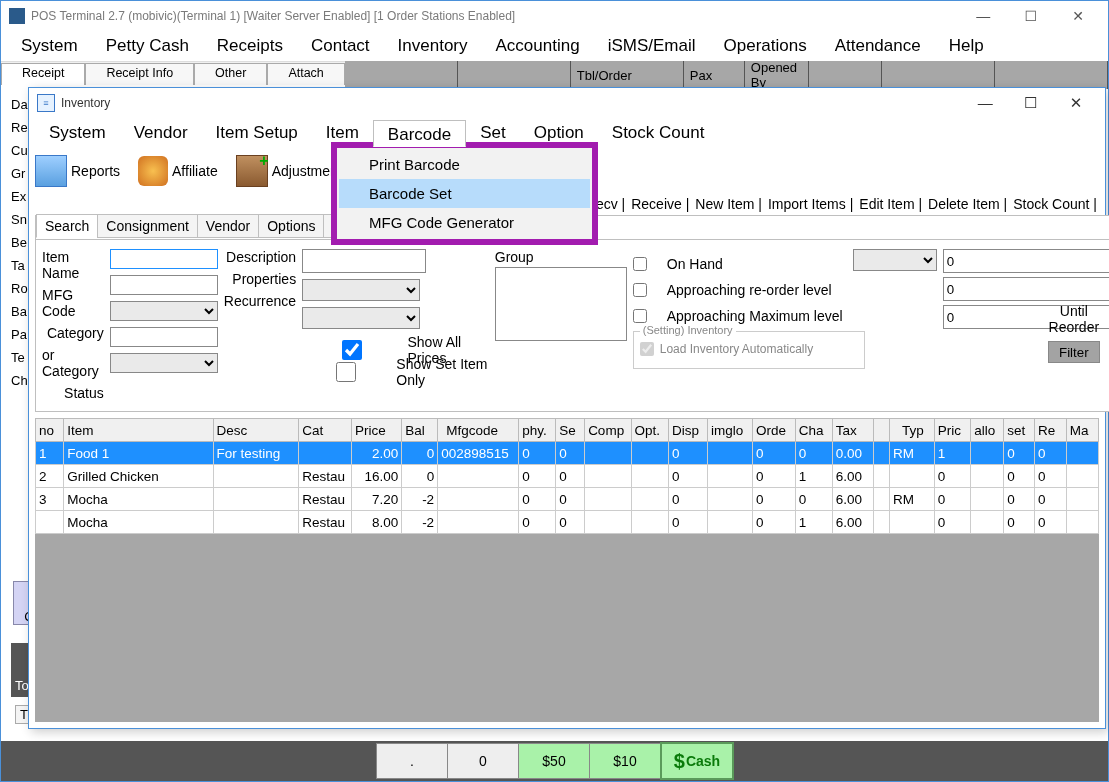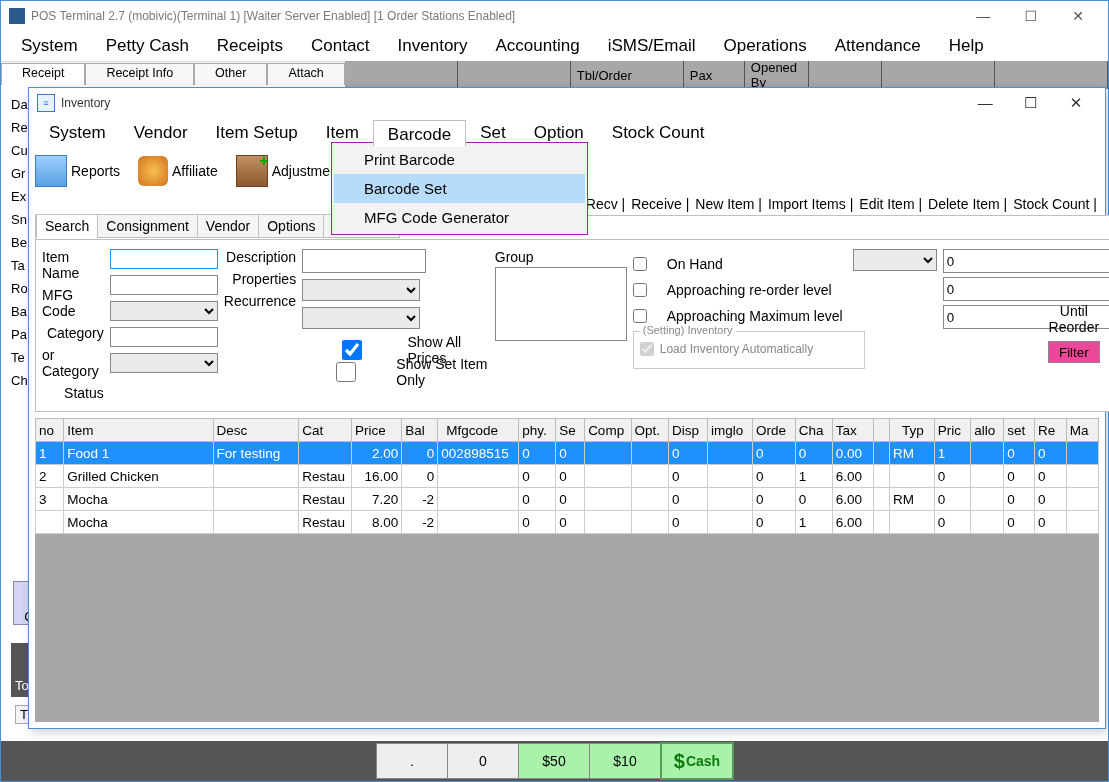--- a/index.html
+++ b/index.html
@@ -23,21 +23,21 @@
 
 
 .modal{position:absolute;left:27px;top:86px;width:1076px;height:640px;background:#fff;border:1px solid #4a90d9;box-shadow:3px 3px 10px rgba(0,0,0,0.2);display:flex;flex-direction:column}
 .modal .titlebar2{height:30px;display:flex;align-items:center;padding:0 8px;font-size:12px;color:#333}
 .modal .titlebar2 .icon{width:16px;height:16px;border:1px solid #3a78c8;background:#e6f2ff;margin-right:6px;display:flex;align-items:center;justify-content:center;font-size:9px;color:#3a78c8}
 .modal .titlebar2 .spacer{flex:1}
 .modal .win-controls2 span{display:inline-block;width:42px;height:28px;text-align:center;line-height:28px;color:#333;font-size:15px}
 .modal-menu{height:30px;display:flex;align-items:center;font-size:17px;padding-left:6px}
 .modal-menu .mi{padding:4px 14px}
 .modal-menu .mi.open{background:#fff;border:1px solid #bfbfbf;border-bottom:1px solid #fff;position:relative;z-index:20;height:17px}
-.dropdown{position:absolute;left:302px;top:54px;width:251px;background:#f2f2f2;border:1px solid #a21caf;z-index:19;font-size:15px;padding:2px}
+.dropdown{position:absolute;left:302px;top:54px;width:251px;background:#f2f2f2;border:6px solid #a21caf;z-index:19;font-size:15px;padding:2px}
 .dropdown .dmi{padding:6px 10px 6px 30px}
 .dropdown .dmi.hl{background:#b7dcfb}
 .modal-toolbar{height:45px;display:flex;align-items:center;padding-left:6px;font-size:14px}
 .modal-toolbar .tb{display:flex;align-items:center;margin-right:18px}
 .modal-toolbar .tb .ico{width:30px;height:30px;margin-right:4px}
 .ico-reports{background:linear-gradient(#9ecfff,#5aa0e0);border:1px solid #3a78c8}
 .ico-affiliate{background:radial-gradient(circle,#f8c050,#d07020);border-radius:6px}
 .ico-adjust{background:linear-gradient(#c09060,#8a5a30);border:1px solid #6a4020;position:relative}
 .ico-adjust::after{content:"+";position:absolute;right:-2px;top:-4px;color:#0a0;font-weight:bold;font-size:16px}
 .link-row{height:22px;display:flex;justify-content:flex-end;align-items:center;font-size:14px;color:#000;padding-right:8px}
@@ -61,21 +61,21 @@
 .group-col .box{width:130px;height:72px;border:1px solid #888;background:#fff}
 .check-col{width:214px;font-size:14px;padding-top:2px}
 .check-col label{display:flex;align-items:center;gap:20px;height:26px}
 .spin-col{width:94px}
 .spin-col .sp{display:flex;height:22px;margin-bottom:6px}
 .spin-col .sp input{flex:1;border:1px solid #888;height:20px;padding-left:3px}
 .setting-box{border:1px solid #ccc;padding:4px 24px 6px 6px;font-size:12px;color:#888;margin-top:2px;width:200px;position:relative}
 .setting-box .leg{position:absolute;top:-8px;left:6px;background:#fff;padding:0 3px;font-size:11px}
 .setting-box label{display:flex;align-items:center;gap:6px;color:#888}
 .until-col{text-align:center;font-size:14px}
-.btn-filter{width:52px;height:22px;border:1px solid #888;background:#ec4899;margin-top:6px}
+.btn-filter{width:52px;height:22px;border:1px solid #888;background:#a3a3a3;margin-top:6px}
 .show-checks{font-size:14px;margin-top:4px}
 .show-checks label{display:flex;align-items:center;gap:6px;height:22px}
 
 
 .grid-wrap{flex:1;overflow:hidden;background:#a7a7a7;margin:6px}
 table.grid{border-collapse:collapse;width:100%;font-size:13.5px;background:#fff}
 table.grid th{background:#f0f0f0;border:1px solid #bbb;padding:2px 3px;font-weight:normal;text-align:left;height:18px;white-space:nowrap;overflow:hidden}
 table.grid td{border:1px solid #ccc;padding:2px 3px;height:18px;white-space:nowrap;overflow:hidden}
 table.grid tr.sel td{background:#1e90ff;color:#fff}
 .num{text-align:right}

